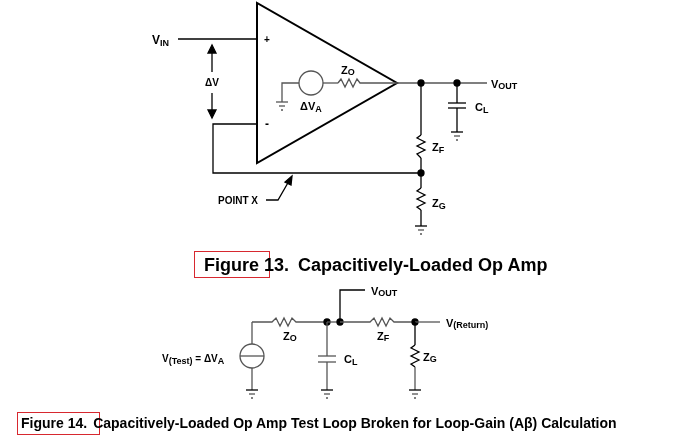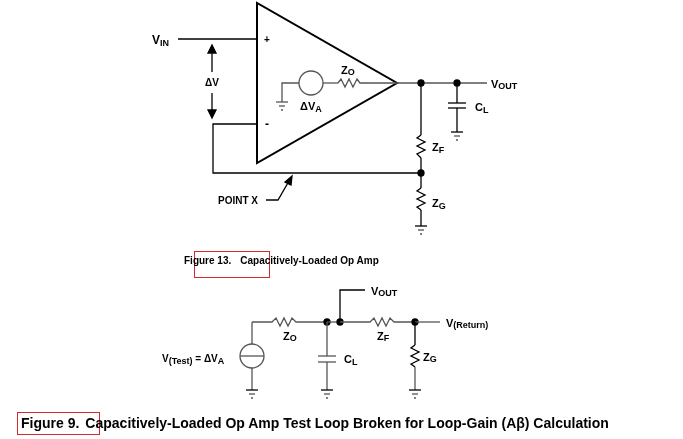--- a/index.html
+++ b/index.html
@@ -132,20 +132,20 @@
     <text class="lbl" x="283" y="340" font-size="11"><tspan>Z</tspan><tspan font-size="9" dy="1">O</tspan></text>
     <text class="lbl" x="344" y="363" font-size="11"><tspan>C</tspan><tspan font-size="9" dy="2">L</tspan></text>
     <text class="lbl" x="371" y="295" font-size="11"><tspan>V</tspan><tspan font-size="9" dy="1">OUT</tspan></text>
     <text class="lbl" x="377" y="340" font-size="11"><tspan>Z</tspan><tspan font-size="9" dy="1">F</tspan></text>
     <text class="lbl" x="423" y="361" font-size="11"><tspan>Z</tspan><tspan font-size="9" dy="1">G</tspan></text>
     <text class="lbl" x="446" y="327" font-size="11"><tspan>V</tspan><tspan font-size="9" dy="1">(Return)</tspan></text>
   </g>
 </svg>
 
 <div class="box" style="left:194px; top:251px; width:76px; height:27px;"></div>
-<div class="cap" style="left:184px; top:255px; font-size:10px;">
+<div class="cap" style="left:204px; top:255px; font-size:18px;">
   <span>Figure 13.</span><span style="display:inline-block;width:9px;"></span><span>Capacitively-Loaded Op Amp</span>
 </div>
 
 <div class="box" style="left:17px; top:412px; width:83px; height:23px;"></div>
 <div class="cap" style="left:21px; top:415px; font-size:14px;">
-  <span>Figure 9.</span><span style="display:inline-block;width:6px;"></span><span>Capacitively-Loaded Op Amp Test Loop Broken for Loop-Gain (Aβ) Calculation</span>
+  <span>Figure 14.</span><span style="display:inline-block;width:6px;"></span><span>Capacitively-Loaded Op Amp Test Loop Broken for Loop-Gain (Aβ) Calculation</span>
 </div>
 
 </body></html>

